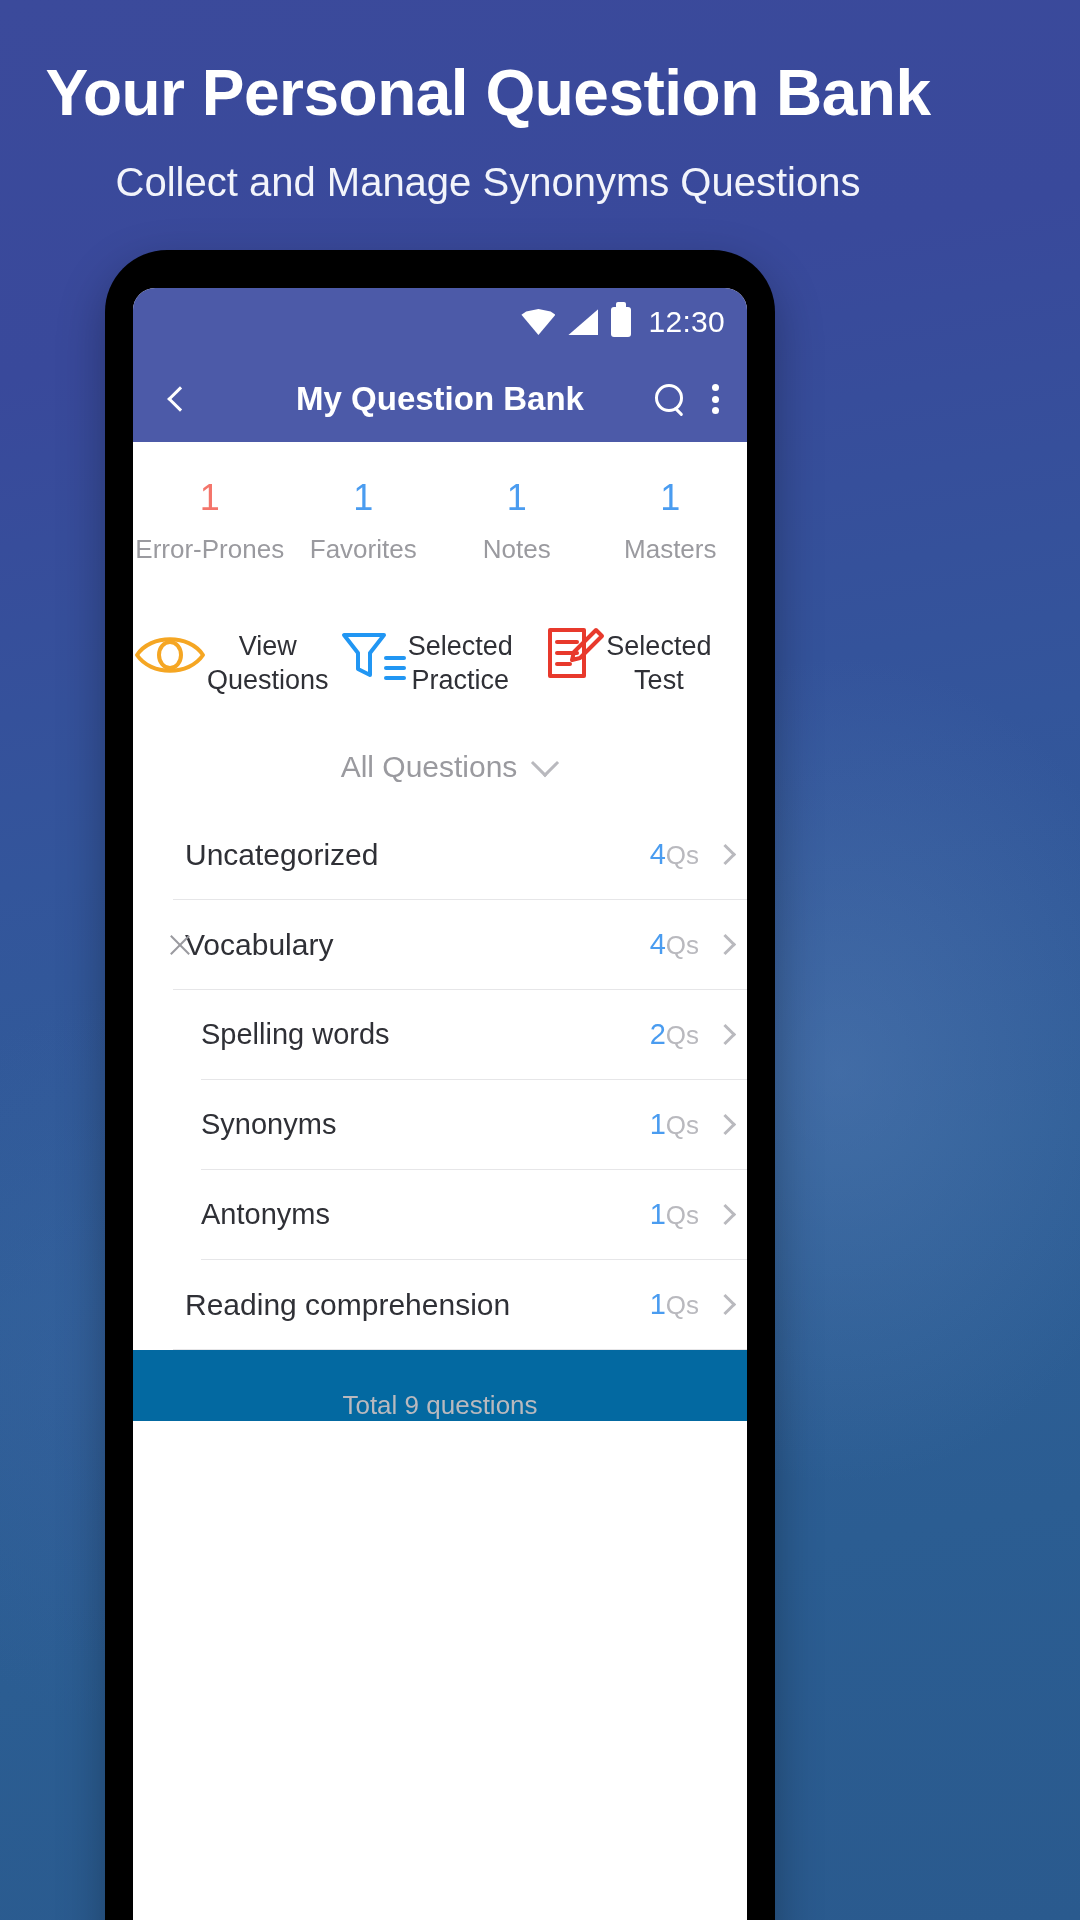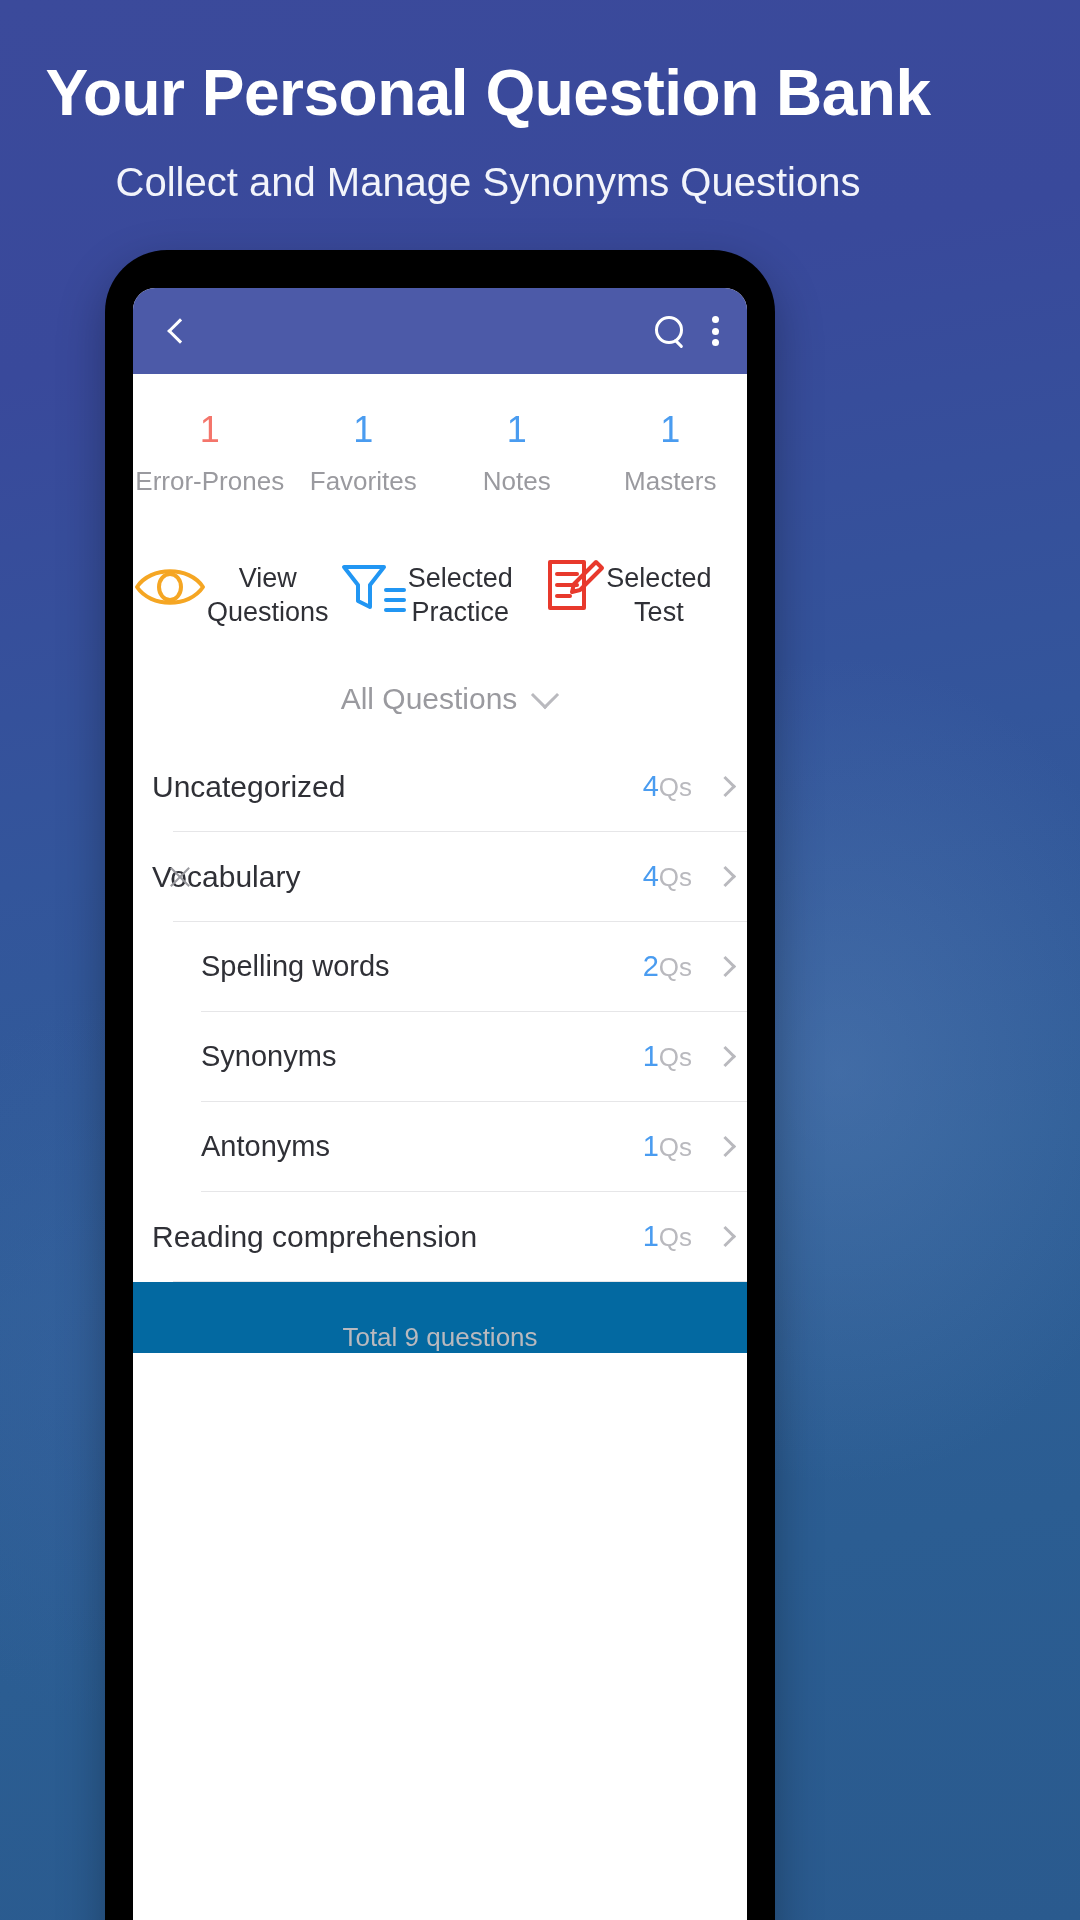--- a/index.html
+++ b/index.html
@@ -90,30 +90,30 @@
   .action-icon { height:68px; display:flex; align-items:center; justify-content:center; }
   .action-label { margin-top:16px; font-size:27px; color:#2f3036; text-align:center; line-height:1.28; }
 
   
   .filterbar { display:flex; align-items:center; justify-content:center; gap:18px; padding:18px 0 26px 16px; background:#fff; }
   .filter-text { font-size:30px; color:#9a9a9f; }
   .chev-down { width:20px; height:20px; border-right:3px solid #b9b9be; border-bottom:3px solid #b9b9be; transform:rotate(45deg); margin-top:-8px; }
 
   
   .list { background:#fff; }
-  .row { display:flex; align-items:center; height:90px; position:relative; padding:0 0 0 19px; }
+  .row { display:flex; align-items:center; height:90px; position:relative; padding:0 0 0 52px; }
   .row .sep { position:absolute; left:40px; right:0; bottom:0; height:1px; background:#e6e6e8; }
   .row.child { padding-left:68px; }
   .row.child .sep { left:68px; }
   .row-x { position:absolute; left:34px; width:26px; height:26px; }
   .row-x:before,.row-x:after{ content:""; position:absolute; left:0; top:12px; width:26px; height:2px; background:#9a9a9f; }
   .row-x:before{ transform:rotate(45deg); } .row-x:after{ transform:rotate(-45deg); }
   .row-label { font-size:30px; color:#2f3036; }
   .row.child .row-label { font-size:29px; }
-  .row-right { margin-left:auto; display:flex; align-items:center; gap:26px; padding-right:14px; }
+  .row-right { margin-left:auto; display:flex; align-items:center; gap:19px; padding-right:14px; }
   .row-count { font-size:29px; }
   .row-count .n { color:#4a9cf0; }
   .row-count .n.zero { color:#b9b9be; }
   .row-count .q { color:#b9b9be; font-size:26px; }
   .chev-right { width:15px; height:15px; border-right:3px solid #b9b9be; border-top:3px solid #b9b9be; transform:rotate(45deg); }
   .total { text-align:center; font-size:26px; color:#b9b9be; padding:40px 0 0 0; background:#0369a1; }
 </style>
 </head>
 <body>
 
@@ -121,25 +121,32 @@
 <div class="bg-glow2"></div>
 
 <div class="promo">
   <div class="promo-title">Your Personal Question Bank</div>
   <div class="promo-sub">Collect and Manage Synonyms Questions</div>
 </div>
 
 <div class="phone">
   <div class="screen">
 
+    <div class="statusbar">
+      <div class="ic-wifi"></div>
+      <div class="ic-signal"></div>
+      <div class="ic-batt"></div>
+      <div class="sb-time">12:30</div>
+    </div>
 
     <div class="appbar">
       <div class="ab-back">
         <div class="chev-left"></div>
       </div>
+      <div class="ab-title">My Question Bank</div>
       <div class="ab-right">
         <div class="ic-search"></div>
         <div class="ic-more">
             <span></span>
             <span></span>
             <span></span>
           </div>
       </div>
     </div>
 

